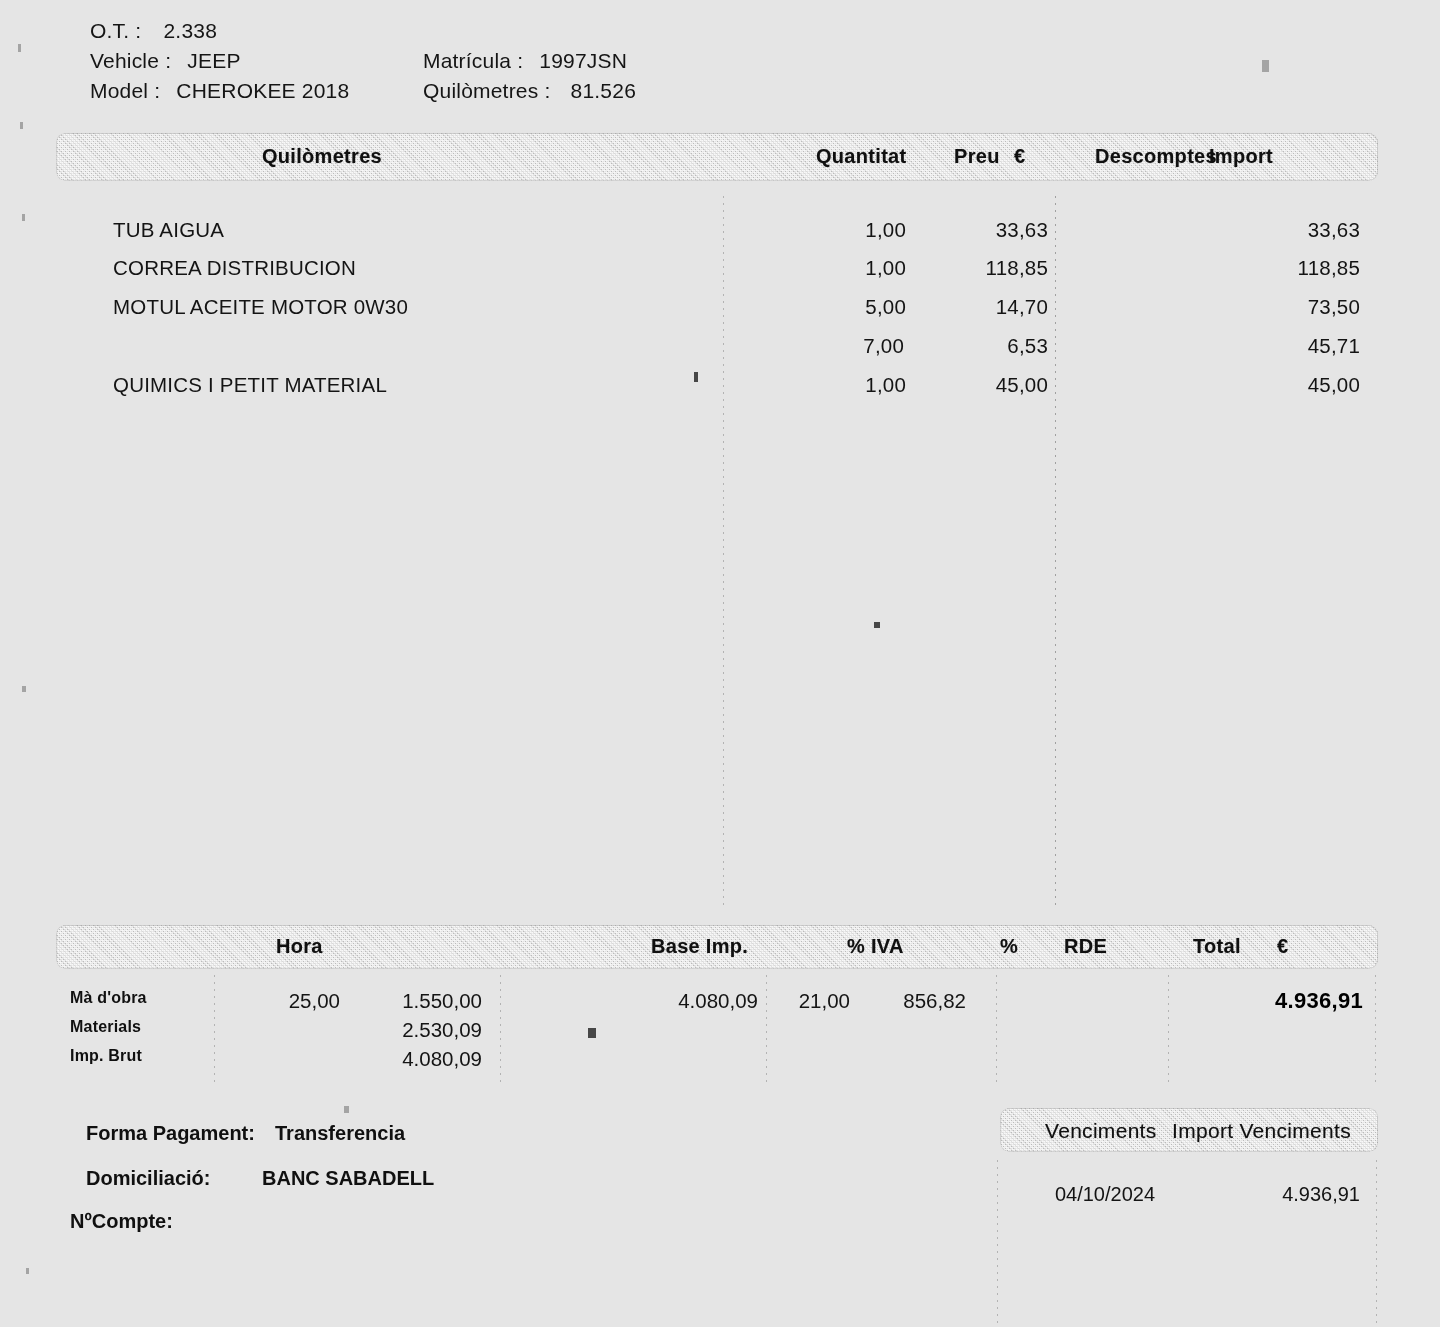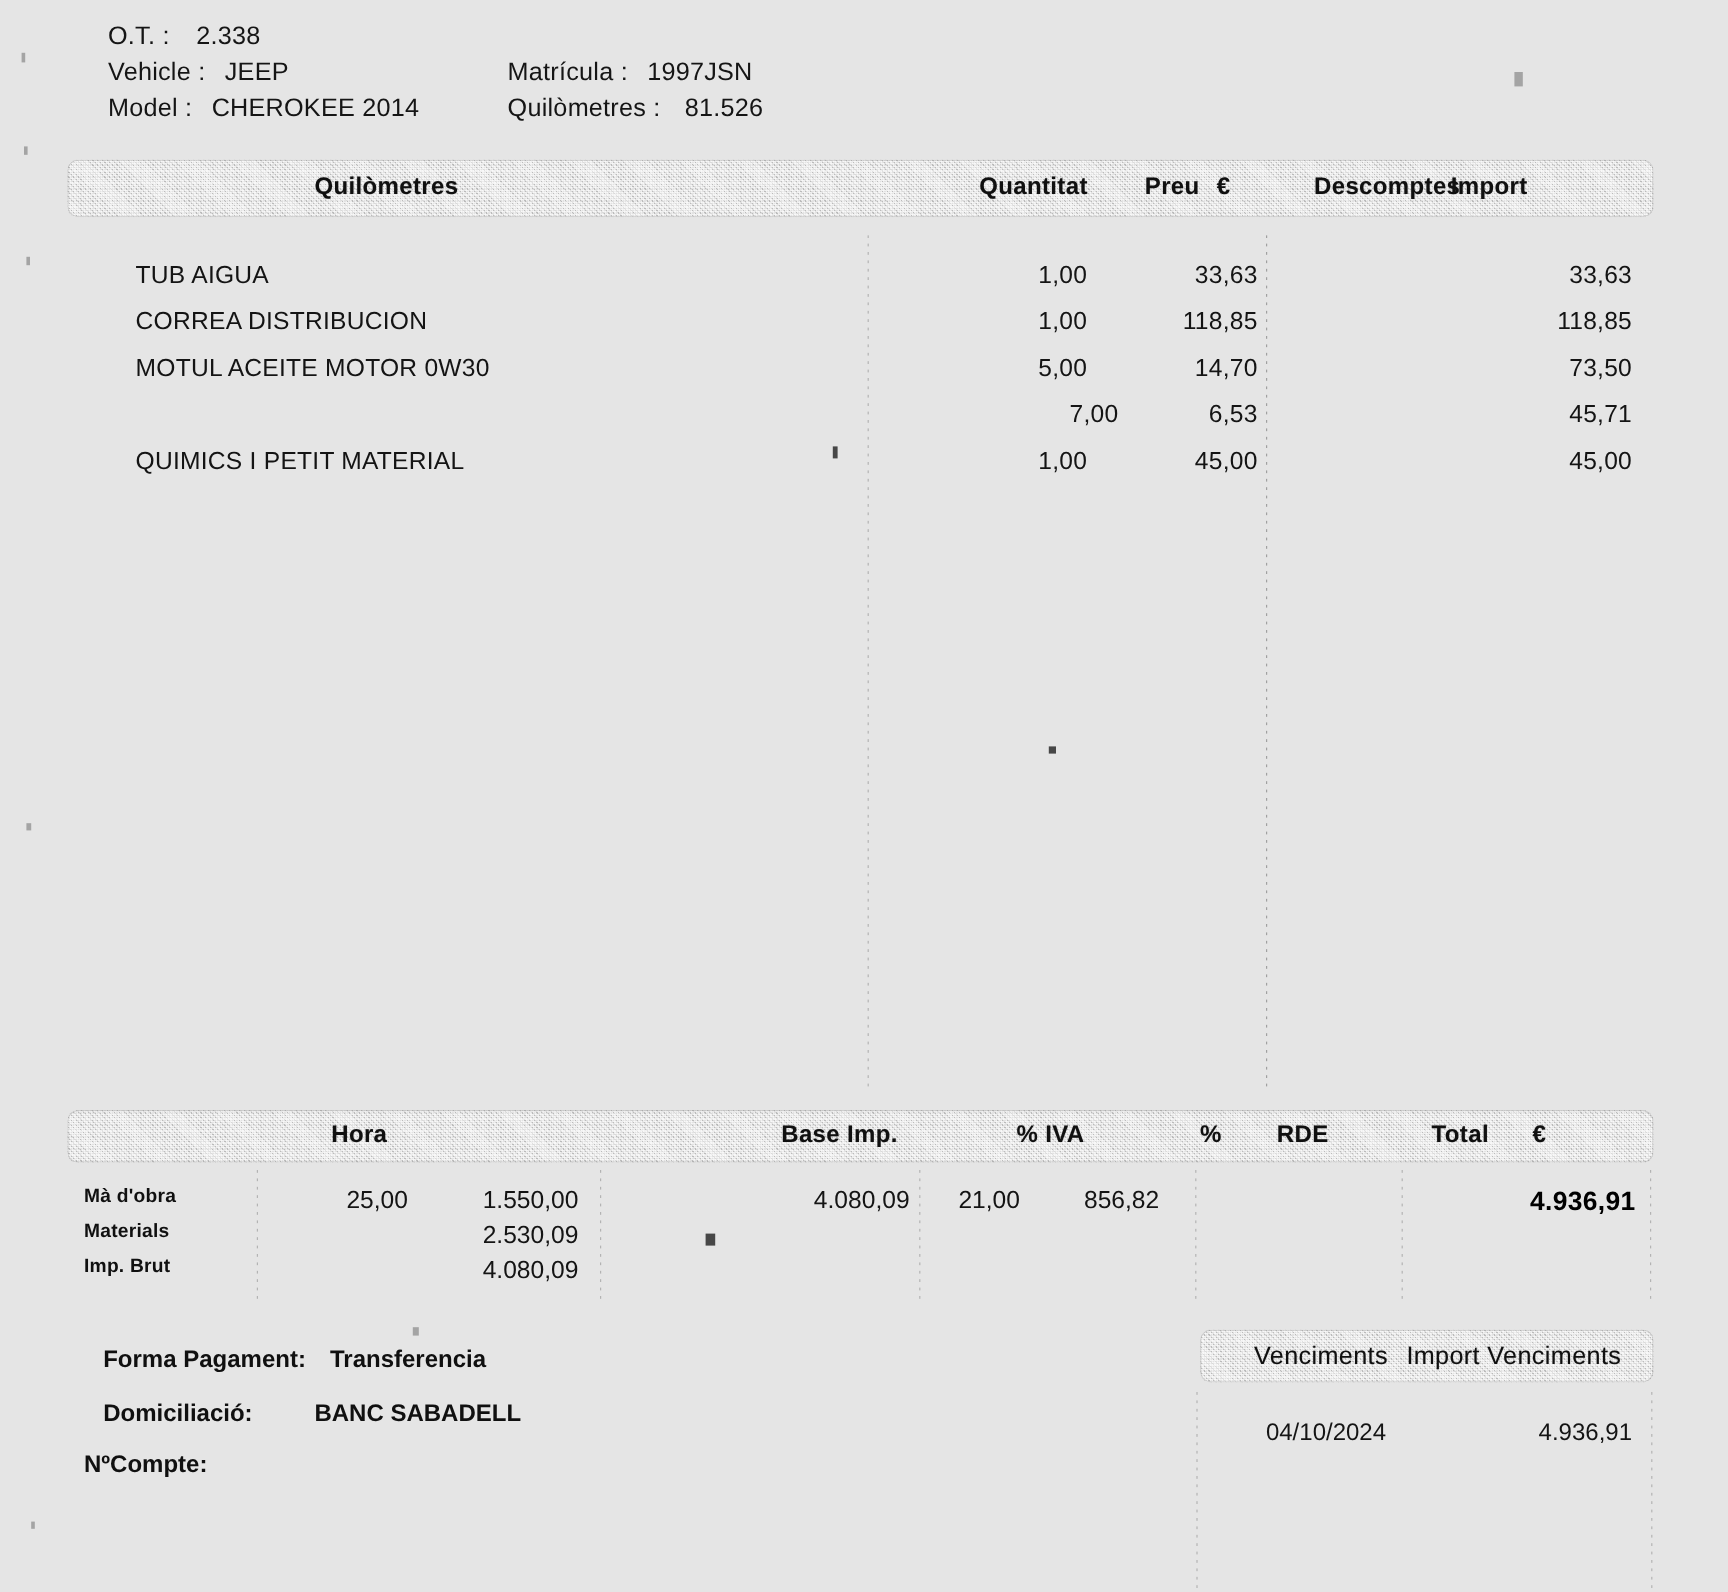--- a/index.html
+++ b/index.html
@@ -150,21 +150,21 @@
 
   <div class="abs meta-line" style="left:90px; top:49px;">
     <span>Vehicle :</span>
     <span style="display:inline-block;width:4px;"></span>
     <span>JEEP</span>
   </div>
 
   <div class="abs meta-line" style="left:90px; top:79px;">
     <span>Model :</span>
     <span style="display:inline-block;width:4px;"></span>
-    <span>CHEROKEE 2014</span>
+    <span>CHEROKEE 2018</span>
   </div>
 
   <div class="abs meta-line" style="left:423px; top:49px;">
     <span>Matrícula :</span>
     <span style="display:inline-block;width:4px;"></span>
     <span>1997JSN</span>
   </div>
 
   <div class="abs meta-line" style="left:423px; top:79px;">
     <span>Quilòmetres :</span>
@@ -195,21 +195,21 @@
   <div class="cell num" style="left:930px; top:256px; width:118px;">118,85</div>
   <div class="cell num" style="left:1090px; top:256px; width:130px;"></div>
   <div class="cell num" style="left:1230px; top:256px; width:130px;">118,85</div>
 
   <div class="cell desc" style="left:113px; top:295px;">MOTUL ACEITE MOTOR 0W30</div>
   <div class="cell num" style="left:806px; top:295px; width:100px;">5,00</div>
   <div class="cell num" style="left:930px; top:295px; width:118px;">14,70</div>
   <div class="cell num" style="left:1090px; top:295px; width:130px;"></div>
   <div class="cell num" style="left:1230px; top:295px; width:130px;">73,50</div>
 
-  <div class="cell num" style="left:832px; top:334px; width:100px;">7,00</div>
+  <div class="cell num" style="left:804px; top:334px; width:100px;">7,00</div>
   <div class="cell num" style="left:930px; top:334px; width:118px;">6,53</div>
   <div class="cell num" style="left:1090px; top:334px; width:130px;"></div>
   <div class="cell num" style="left:1230px; top:334px; width:130px;">45,71</div>
 
   <div class="cell desc" style="left:113px; top:373px;">QUIMICS I PETIT MATERIAL</div>
   <div class="cell num" style="left:806px; top:373px; width:100px;">1,00</div>
   <div class="cell num" style="left:930px; top:373px; width:118px;">45,00</div>
   <div class="cell num" style="left:1090px; top:373px; width:130px;"></div>
   <div class="cell num" style="left:1230px; top:373px; width:130px;">45,00</div>
 

